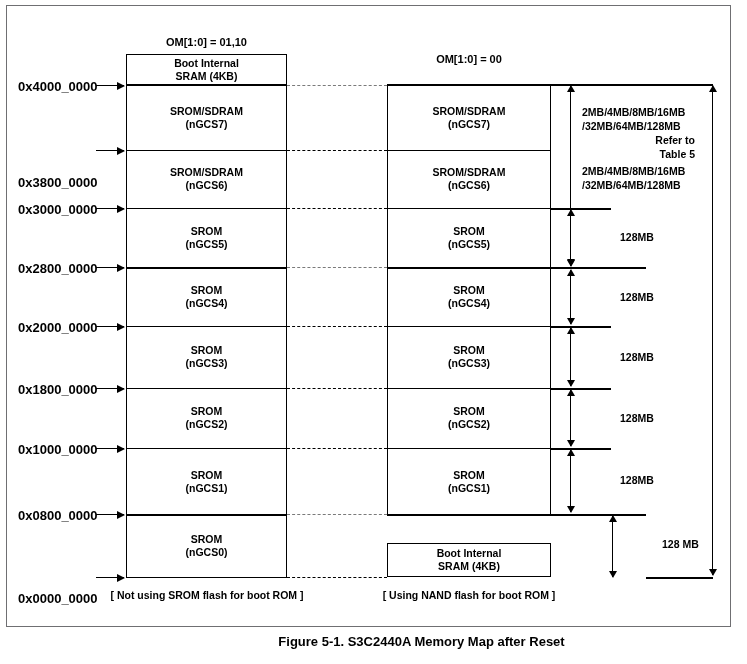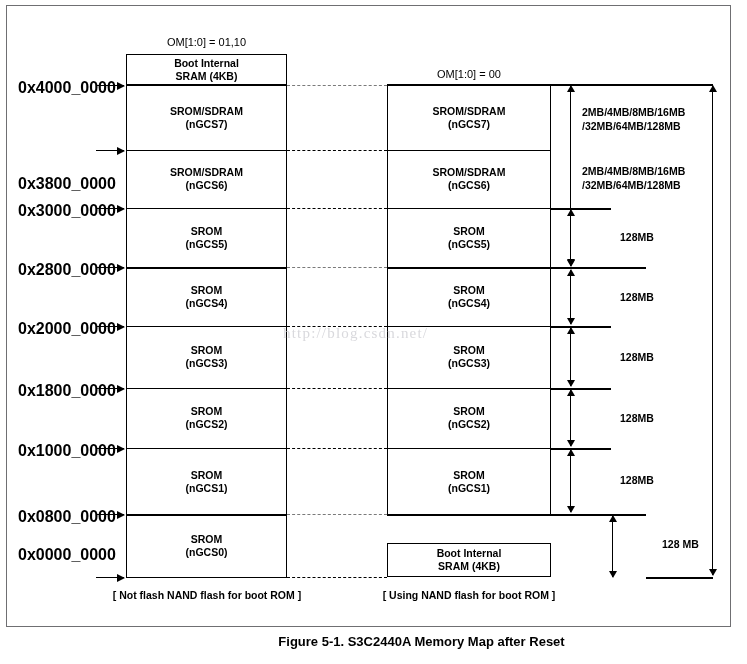--- a/index.html
+++ b/index.html
@@ -33,21 +33,21 @@
     letter-spacing: 1.2px;
     color: #d9d9dd;
     white-space: nowrap;
     z-index: 9;
     user-select: none;
   }
   
   .hdr {
     position: absolute;
     font-size: 11px;
-    font-weight: normal;
+    font-weight: bold;
     color: #000;
     white-space: nowrap;
     text-align: center;
   }
   .memblock {
     position: absolute;
     border-left: 1.3px solid #000;
     border-right: 1.3px solid #000;
     display: flex;
     flex-direction: column;
@@ -70,21 +70,21 @@
   .rule.thick { height: 2.2px; }
   .dashed {
     position: absolute;
     height: 0;
     border-top: 1.4px dashed #000;
   }
   .dashed.gray { border-top-color: #7a7a7a; }
   
   .addr {
     position: absolute;
-    font-size: 16px;
+    font-size: 13px;
     font-weight: bold;
     color: #000;
     white-space: nowrap;
     text-align: center;
   }
   .addr-arrow {
     position: absolute;
     height: 1.4px;
     background: #000;
   }
@@ -160,24 +160,23 @@
     margin-left: 48px;
   }
 </style>
 </head>
 <body>
 
 <div id="page">
 
   <div id="frame"></div>
 
-  <div id="watermark">http://blog.csdn.net/</div>
 
   <div class="hdr" style="left:126px; top:36px; width:161px;">OM[1:0] = 01,10</div>
-  <div class="hdr" style="left:387px; top:68px; width:164px;">OM[1:0] = 00</div>
+  <div class="hdr" style="left:387px; top:53px; width:164px;">OM[1:0] = 00</div>
 
   <div class="memblock" style="left:126px; top:54px; width:161px; height:31px;">
     <span class="l1">Boot Internal</span>
     <span class="l2">SRAM (4KB)</span>
   </div>
   <div class="memblock" style="left:126px; top:85px; width:161px; height:65px;">
     <span class="l1">SROM/SDRAM</span>
     <span class="l2">(nGCS7)</span>
   </div>
   <div class="memblock" style="left:126px; top:150px; width:161px; height:58px;">
@@ -290,36 +289,40 @@
 
   <div class="addr" style="left:18px; top:382px; width:72px;">0x1800_0000</div>
   <div class="addr-arrow" style="left:96px; top:388px; width:28px;"></div>
 
   <div class="addr" style="left:18px; top:442px; width:72px;">0x1000_0000</div>
   <div class="addr-arrow" style="left:96px; top:448px; width:28px;"></div>
 
   <div class="addr" style="left:18px; top:508px; width:72px;">0x0800_0000</div>
   <div class="addr-arrow" style="left:96px; top:514px; width:28px;"></div>
 
-  <div class="addr" style="left:18px; top:546px; width:72px;">0x0000_0000</div>
+  <div class="addr" style="left:18px; top:591px; width:72px;">0x0000_0000</div>
   <div class="addr-arrow" style="left:96px; top:577px; width:28px;"></div>
 
   <div class="tick" style="left:551px; top:84px;  width:95px;"></div>
   <div class="tick" style="left:551px; top:267px; width:95px;"></div>
   <div class="tick" style="left:551px; top:208px; width:60px;"></div>
   <div class="tick" style="left:551px; top:326px; width:60px;"></div>
   <div class="tick" style="left:551px; top:388px; width:60px;"></div>
   <div class="tick" style="left:551px; top:448px; width:60px;"></div>
   <div class="tick" style="left:551px; top:514px; width:95px;"></div>
 
   <div class="dimarrow" style="left:570px; top:86px; height:180px;"></div>
   <div class="note" style="left:582px; top:106px;">
     <span>2MB/4MB/8MB/16MB</span><br>
     <span>/32MB/64MB/128MB</span>
   </div>
+  <div class="note right" style="left:582px; top:134px; width:113px;">
+    <span>Refer to</span><br>
+    <span>Table 5</span>
+  </div>
   <div class="note" style="left:582px; top:165px;">
     <span>2MB/4MB/8MB/16MB</span><br>
     <span>/32MB/64MB/128MB</span>
   </div>
 
   <div class="dimarrow" style="left:570px; top:210px; height:55px;"></div>
   <div class="dimlabel" style="left:582px; top:231px;">128MB</div>
 
   <div class="dimarrow" style="left:570px; top:270px; height:54px;"></div>
   <div class="dimlabel" style="left:582px; top:291px;">128MB</div>
@@ -333,18 +336,18 @@
   <div class="dimarrow" style="left:570px; top:450px; height:62px;"></div>
   <div class="dimlabel" style="left:582px; top:474px;">128MB</div>
 
   <div class="dimarrow" style="left:612px; top:516px; height:61px;"></div>
   <div class="dimlabel" style="left:624px; top:538px;">128 MB</div>
 
   <div class="tick" style="left:646px; top:84px;  width:67px;"></div>
   <div class="tick" style="left:646px; top:577px; width:67px;"></div>
   <div class="dimarrow" style="left:712px; top:86px; height:489px;"></div>
 
-  <div class="footlabel" style="left:96px; top:589px; width:222px;">[ Not flash NAND flash for boot ROM ]</div>
+  <div class="footlabel" style="left:96px; top:589px; width:222px;">[ Not using SROM flash for boot ROM ]</div>
   <div class="footlabel" style="left:358px; top:589px; width:222px;">[ Using NAND flash for boot ROM ]</div>
 
   <div id="caption">Figure 5-1. S3C2440A Memory Map after Reset</div>
 
 </div>
 
 </body></html>

